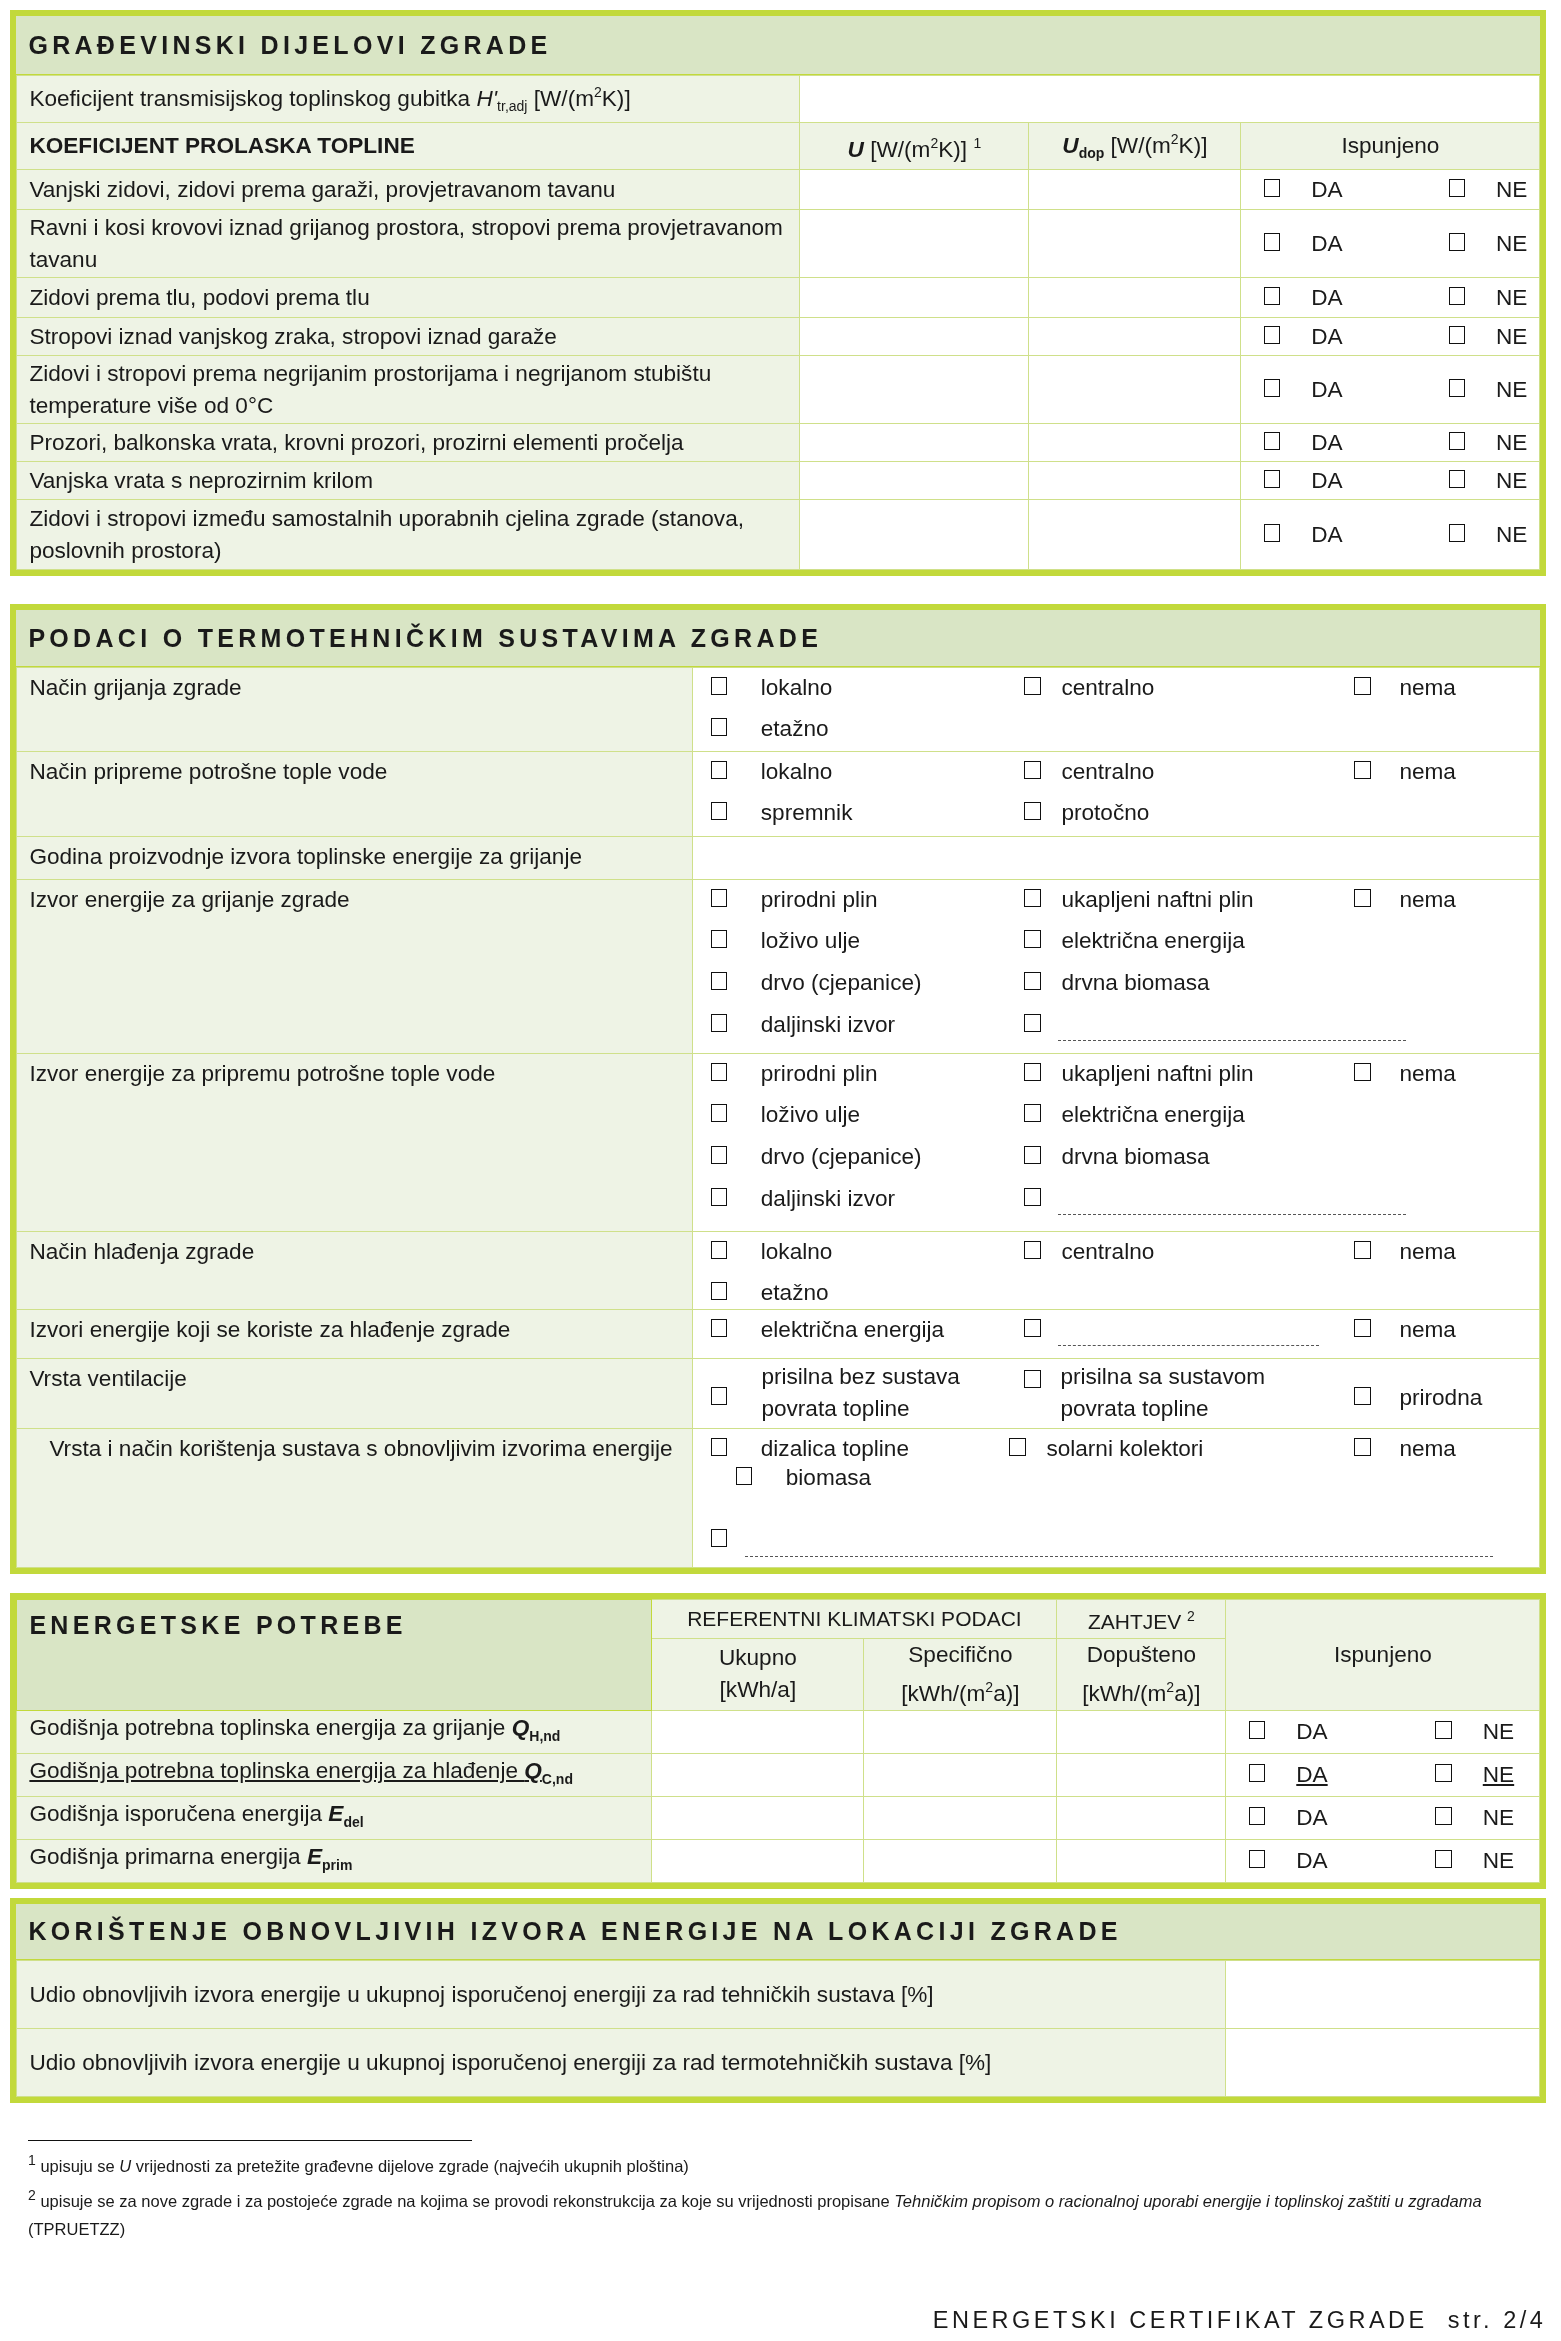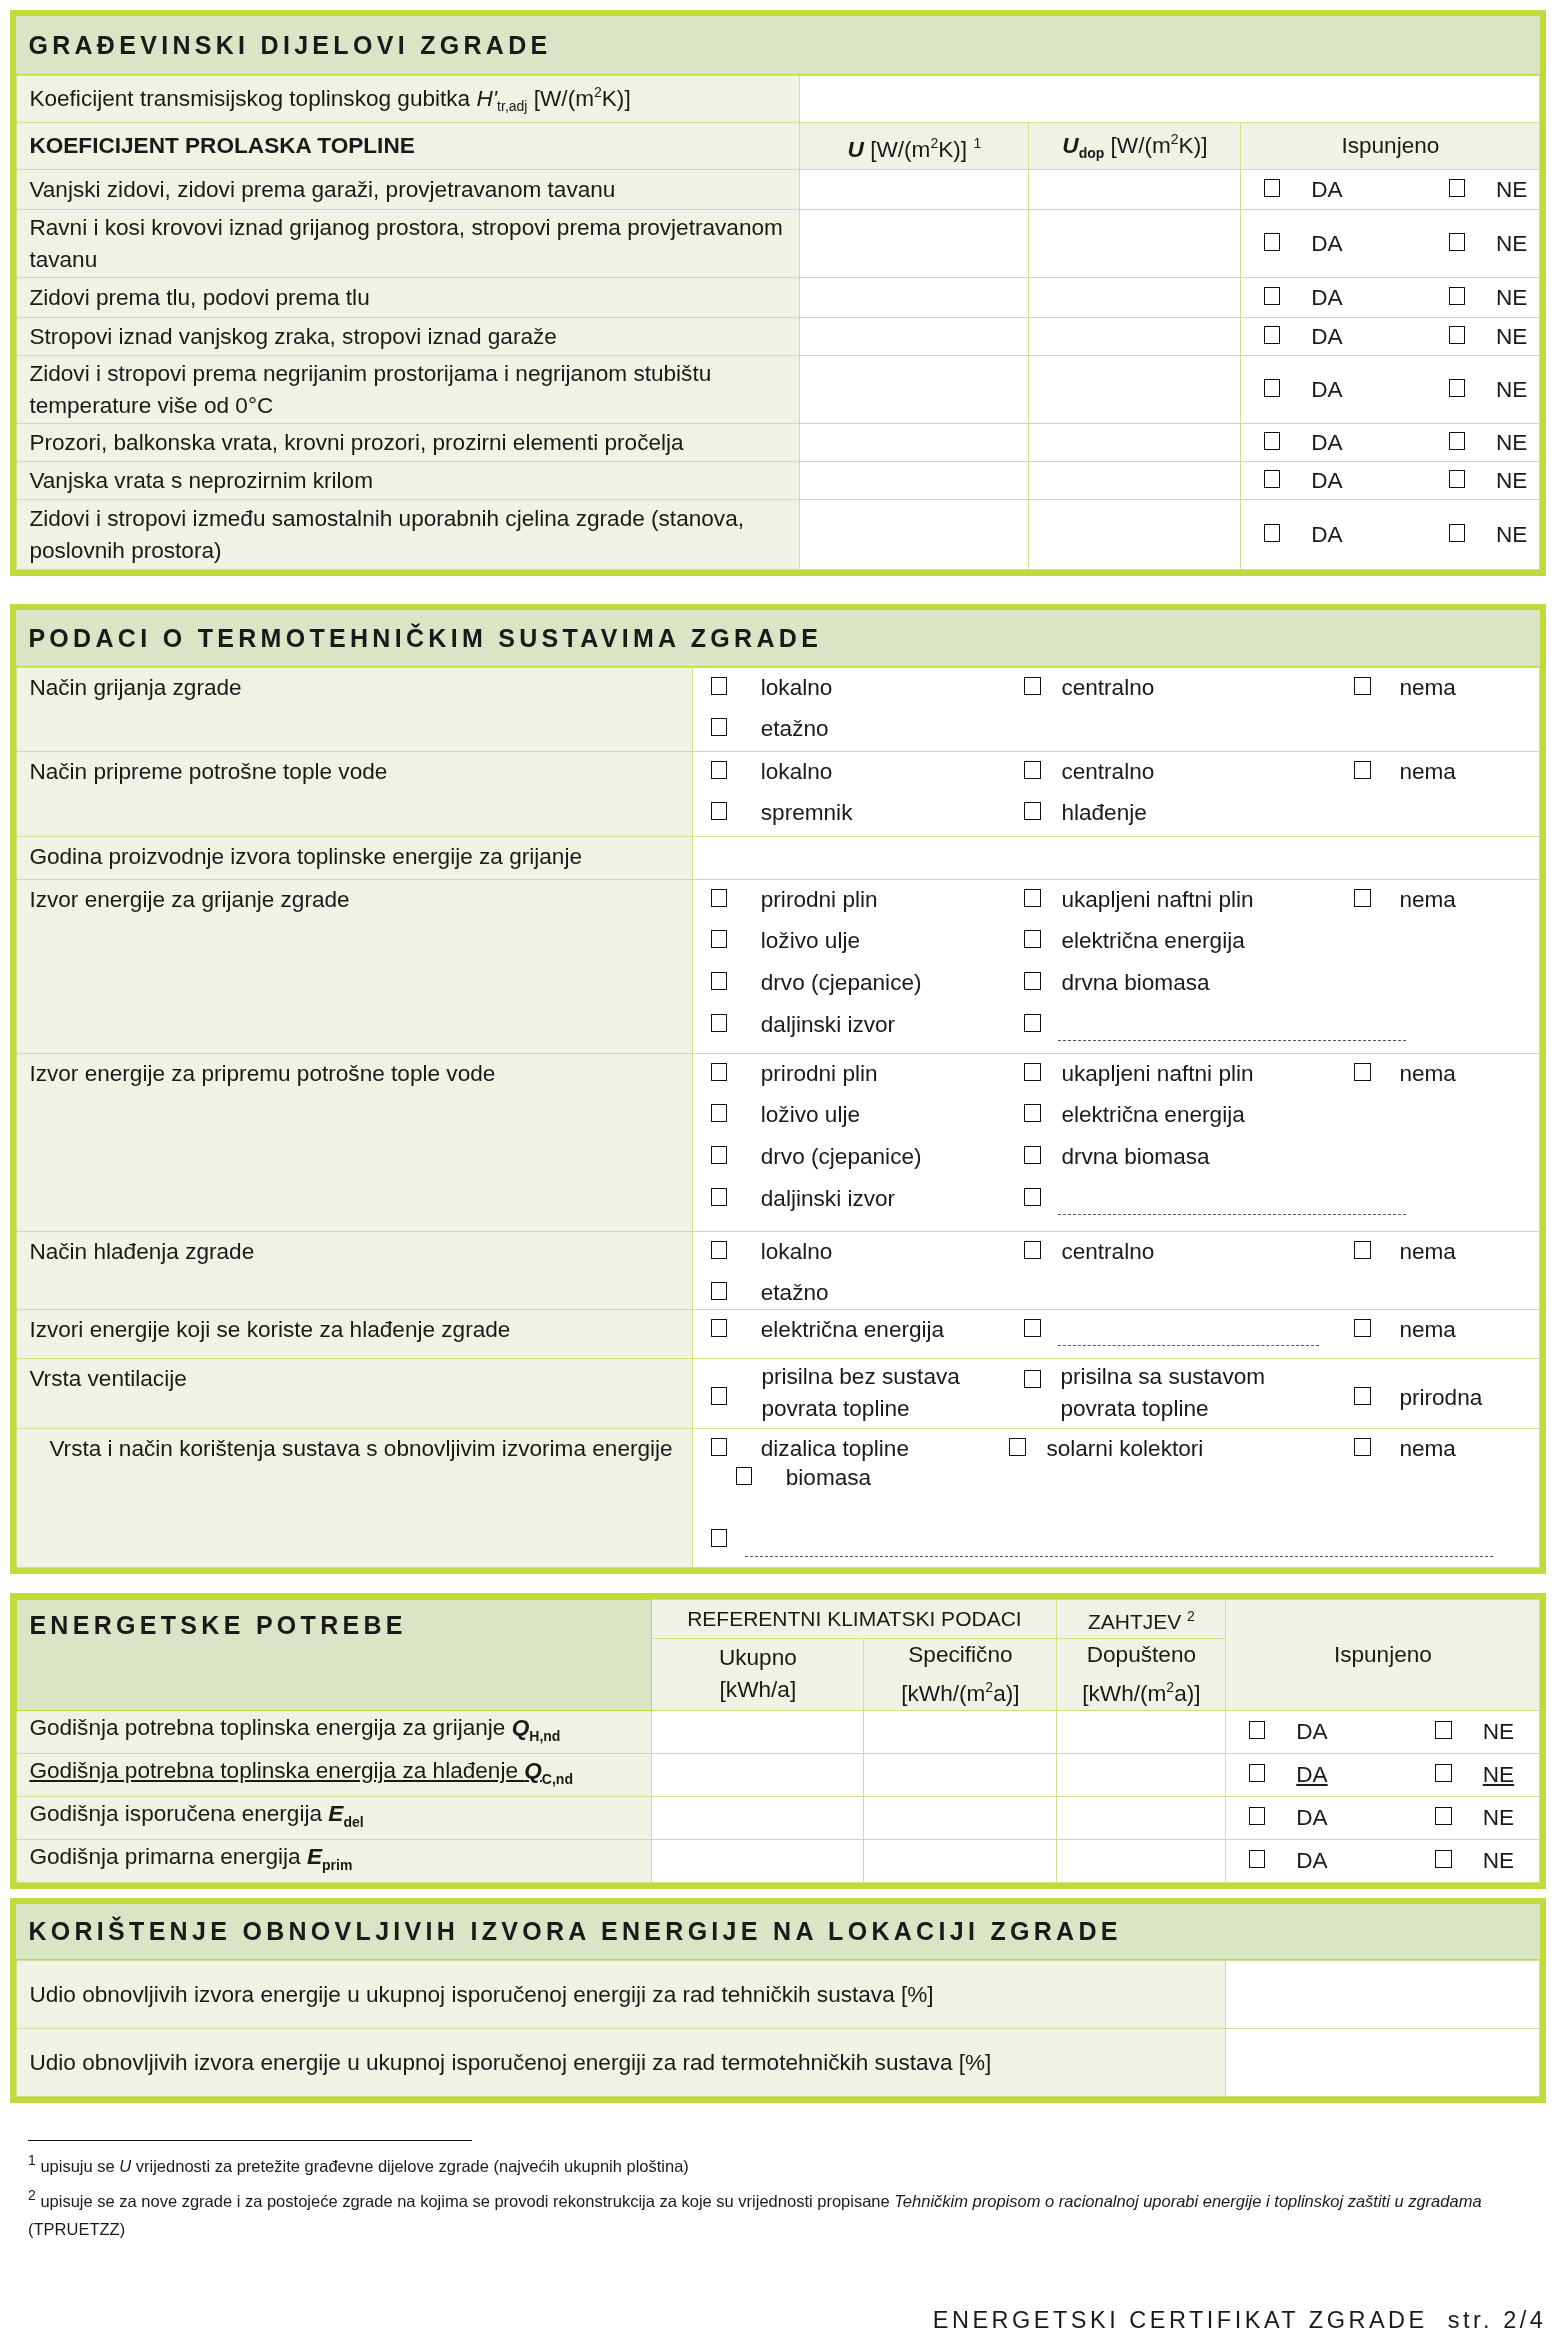--- a/index.html
+++ b/index.html
@@ -207,21 +207,21 @@
               <div class="opt" style="left: 661px; top: 3.5px;">
                 <span class="cb"></span>
                 <span class="txt" style="left: 45px;">nema</span>
               </div>
               <div class="opt" style="left: 17.4px; top: 45px;">
                 <span class="cb"></span>
                 <span class="txt" style="left: 50px;">spremnik</span>
               </div>
               <div class="opt" style="left: 331px; top: 45px;">
                 <span class="cb"></span>
-                <span class="txt" style="left: 37px;">hlađenje</span>
+                <span class="txt" style="left: 37px;">protočno</span>
               </div>
             </div>
           </td>
         </tr>
         <tr style="height: 43px;">
           <td class="lbl" style="vertical-align: top; padding-top: 3.5px;">Godina proizvodnje izvora toplinske energije za grijanje</td>
           <td class="val" style="padding: 0px; vertical-align: top;"></td>
         </tr>
         <tr style="height: 174px;">
           <td class="lbl" style="vertical-align: top; padding-top: 3.5px;">Izvor energije za grijanje zgrade</td>

